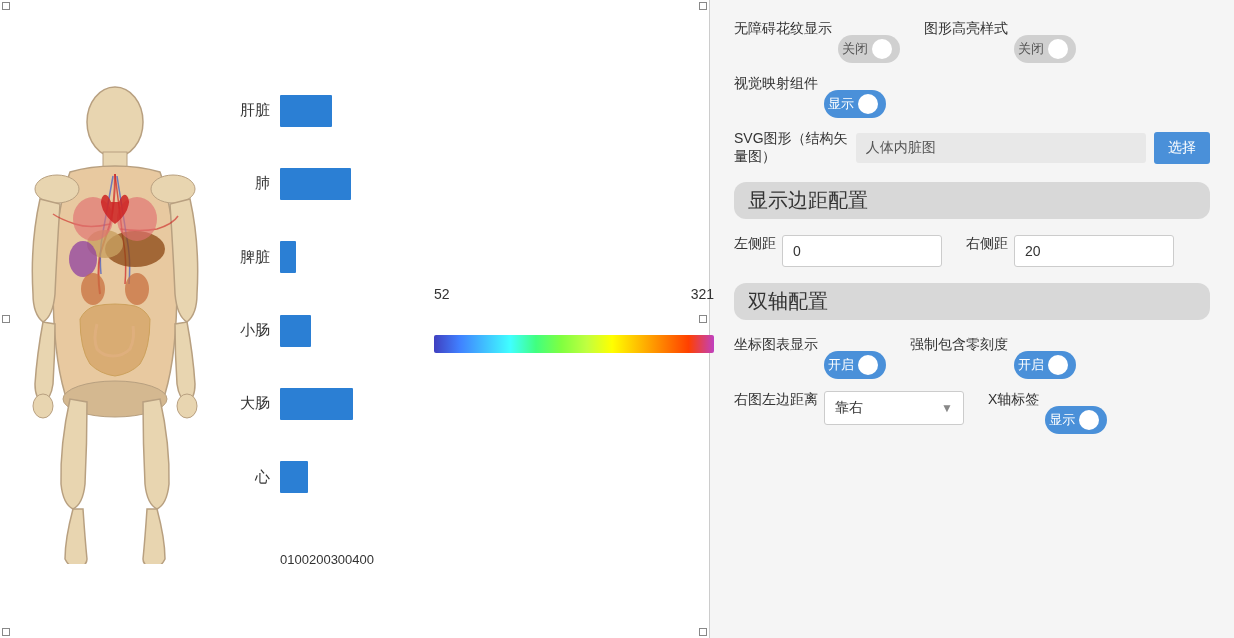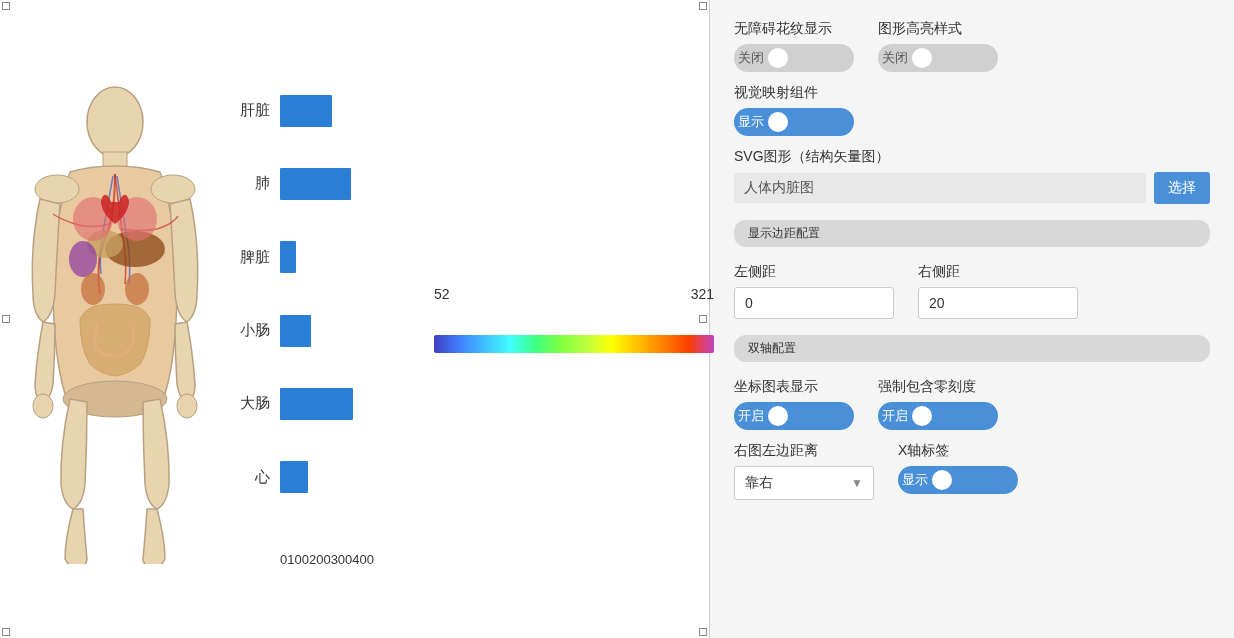--- a/index.html
+++ b/index.html
@@ -142,41 +142,42 @@
     }
 
     .settings-row {
       display: flex;
       gap: 24px;
       align-items: flex-start;
     }
 
     .setting-item {
       display: flex;
-      flex-direction: column;
+      flex-direction: row;
       gap: 6px;
       min-width: 120px;
     }
 
     .setting-label {
       font-size: 14px;
       color: #333;
       font-weight: 400;
     }
 
     .toggle {
       display: inline-flex;
       align-items: center;
       border-radius: 20px;
       padding: 2px 8px 2px 4px;
       gap: 4px;
       font-size: 13px;
       cursor: pointer;
       user-select: none;
       height: 28px;
+      margin-top: 15px;
     }
 
     .toggle.off {
       background: #d0d0d0;
       color: #555;
     }
 
     .toggle.on {
       background: #4a90d9;
       color: #fff;
@@ -201,21 +202,21 @@
     }
     .toggle.on .toggle-text {
       order: 0;
     }
 
     
     .section-header {
       background: #d8d8d8;
       border-radius: 12px;
       padding: 5px 14px;
-      font-size: 12px;
+      font-size: 20px;
       color: #333;
       display: inline-block;
       margin: 4px 0;
     }
 
     
     .svg-input-row {
       display: flex;
       gap: 8px;
       align-items: center;

